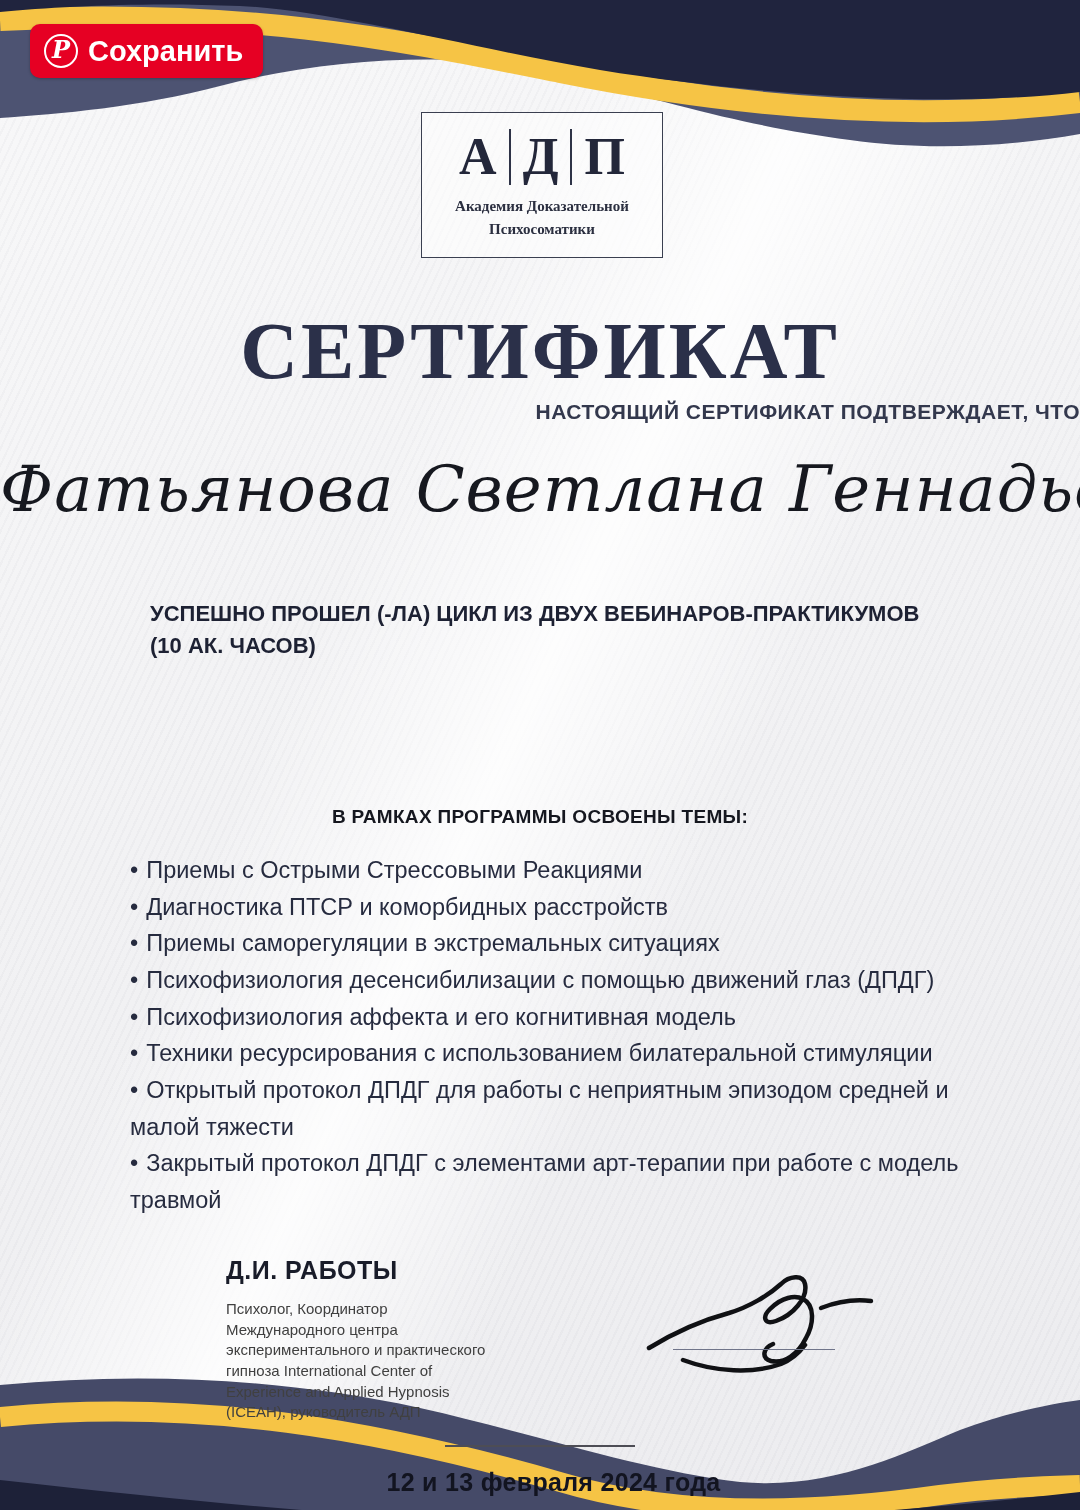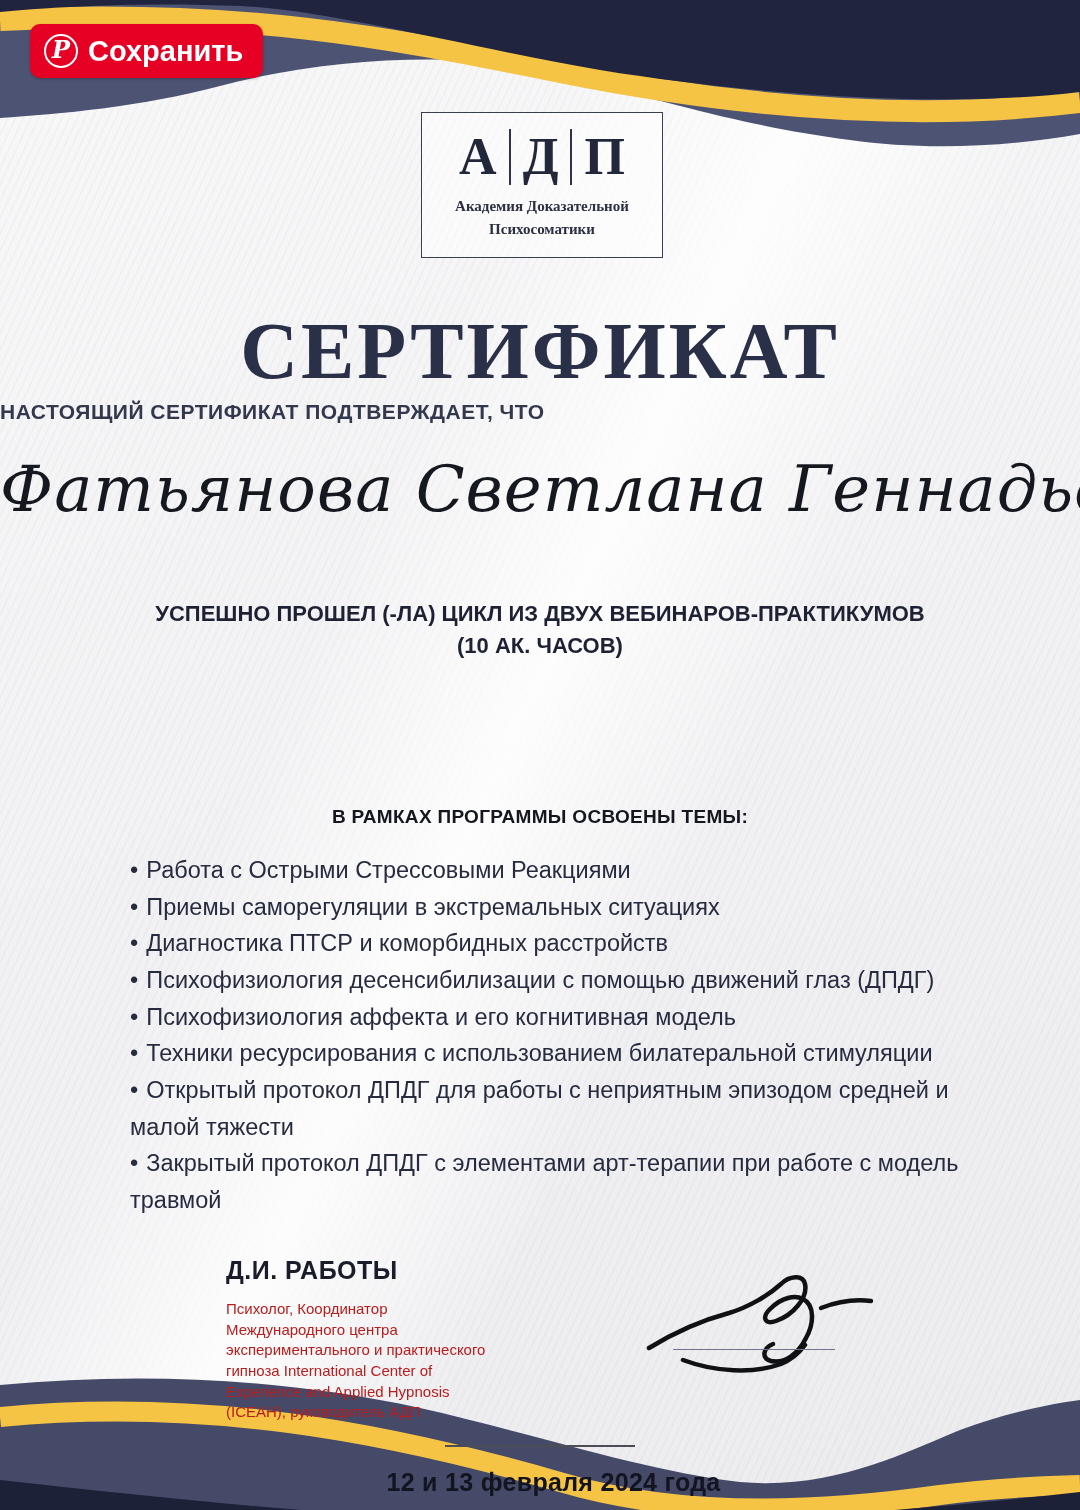--- a/index.html
+++ b/index.html
@@ -62,34 +62,34 @@
 
   .cert-heading {
     position:absolute; top:306px; left:0; width:100%;
     text-align:center;
     font-family:"Liberation Serif", serif;
     font-size:80px; font-weight:bold; letter-spacing:3px;
     color:#2b3049;
   }
   .cert-subheading {
     position:absolute; top:400px; left:0; width:100%;
-    text-align:left;
+    text-align:right;
     font-size:21px; font-weight:bold; letter-spacing:0.5px;
     color:#33384d;
   }
   .recipient-name {
     position:absolute; top:452px; left:0; width:100%;
     text-align:center;
     font-family:"DejaVu Serif", serif; font-style:italic;
     font-size:64px; color:#16181f; letter-spacing:1px;
     white-space:nowrap;
   }
   .completion-line {
     position:absolute; top:598px; left:50%; transform:translateX(-50%);
-    width:780px; text-align:center;
+    width:780px; text-align:left;
     font-size:22px; font-weight:bold; line-height:1.45;
     color:#1d2133;
   }
   .course-title {
     position:absolute; top:678px; left:50%; transform:translateX(-50%);
     width:900px; text-align:center;
     font-size:39px; font-weight:bold; letter-spacing:0.5px; line-height:1.35;
     color:#272c49;
   }
   .topics-heading {
@@ -101,21 +101,21 @@
   .topics-list {
     position:absolute; top:852px; left:130px; width:830px;
     list-style:none;
     font-size:23.5px; line-height:1.56; color:#262b3f;
   }
   .topic { display:block; }
   .topic .dot { margin-right:8px; }
 
   .signer-block { position:absolute; left:226px; top:1256px; width:280px; }
   .signer-name { font-size:25px; font-weight:bold; color:#191c29; letter-spacing:0.5px; margin-bottom:14px; }
-  .signer-title { font-size:15px; line-height:1.38; color:#b91c1c; }
+  .signer-title { font-size:15px; line-height:1.38; color:#404040; }
 
   .signature-wrap { position:absolute; left:630px; top:1268px; width:270px; height:110px; }
   .signature-line { position:absolute; left:673px; top:1349px; width:162px; border-top:1.5px solid #70758a; }
 
   .date-block {
     position:absolute; top:1468px; left:0; width:100%;
     text-align:center;
     font-size:25px; font-weight:bold; color:#121420; letter-spacing:0.3px;padding-left:27px;
   }
   .date-line { position:absolute; left:445px; top:1445px; width:190px; border-top:2px solid #4d4d55; }
@@ -164,27 +164,27 @@
 
   <div class="recipient-name">Фатьянова Светлана Геннадьевна</div>
 
   <div class="completion-line">УСПЕШНО ПРОШЕЛ (-ЛА) ЦИКЛ ИЗ ДВУХ ВЕБИНАРОВ-ПРАКТИКУМОВ (10 АК. ЧАСОВ)</div>
 
 
   <div class="topics-heading">В РАМКАХ ПРОГРАММЫ ОСВОЕНЫ ТЕМЫ:</div>
 
   <ul class="topics-list">
       <li class="topic">
-      <span class="dot">•</span><span class="topic-text">Работа с Острыми Стрессовыми Реакциями</span>
+      <span class="dot">•</span><span class="topic-text">Приемы с Острыми Стрессовыми Реакциями</span>
+    </li>
+      <li class="topic">
+      <span class="dot">•</span><span class="topic-text">Диагностика ПТСР и коморбидных расстройств</span>
     </li>
       <li class="topic">
       <span class="dot">•</span><span class="topic-text">Приемы саморегуляции в экстремальных ситуациях</span>
-    </li>
-      <li class="topic">
-      <span class="dot">•</span><span class="topic-text">Диагностика ПТСР и коморбидных расстройств</span>
     </li>
       <li class="topic">
       <span class="dot">•</span><span class="topic-text">Психофизиология десенсибилизации с помощью движений глаз (ДПДГ)</span>
     </li>
       <li class="topic">
       <span class="dot">•</span><span class="topic-text">Психофизиология аффекта и его когнитивная модель</span>
     </li>
       <li class="topic">
       <span class="dot">•</span><span class="topic-text">Техники ресурсирования с использованием билатеральной стимуляции</span>
     </li>

